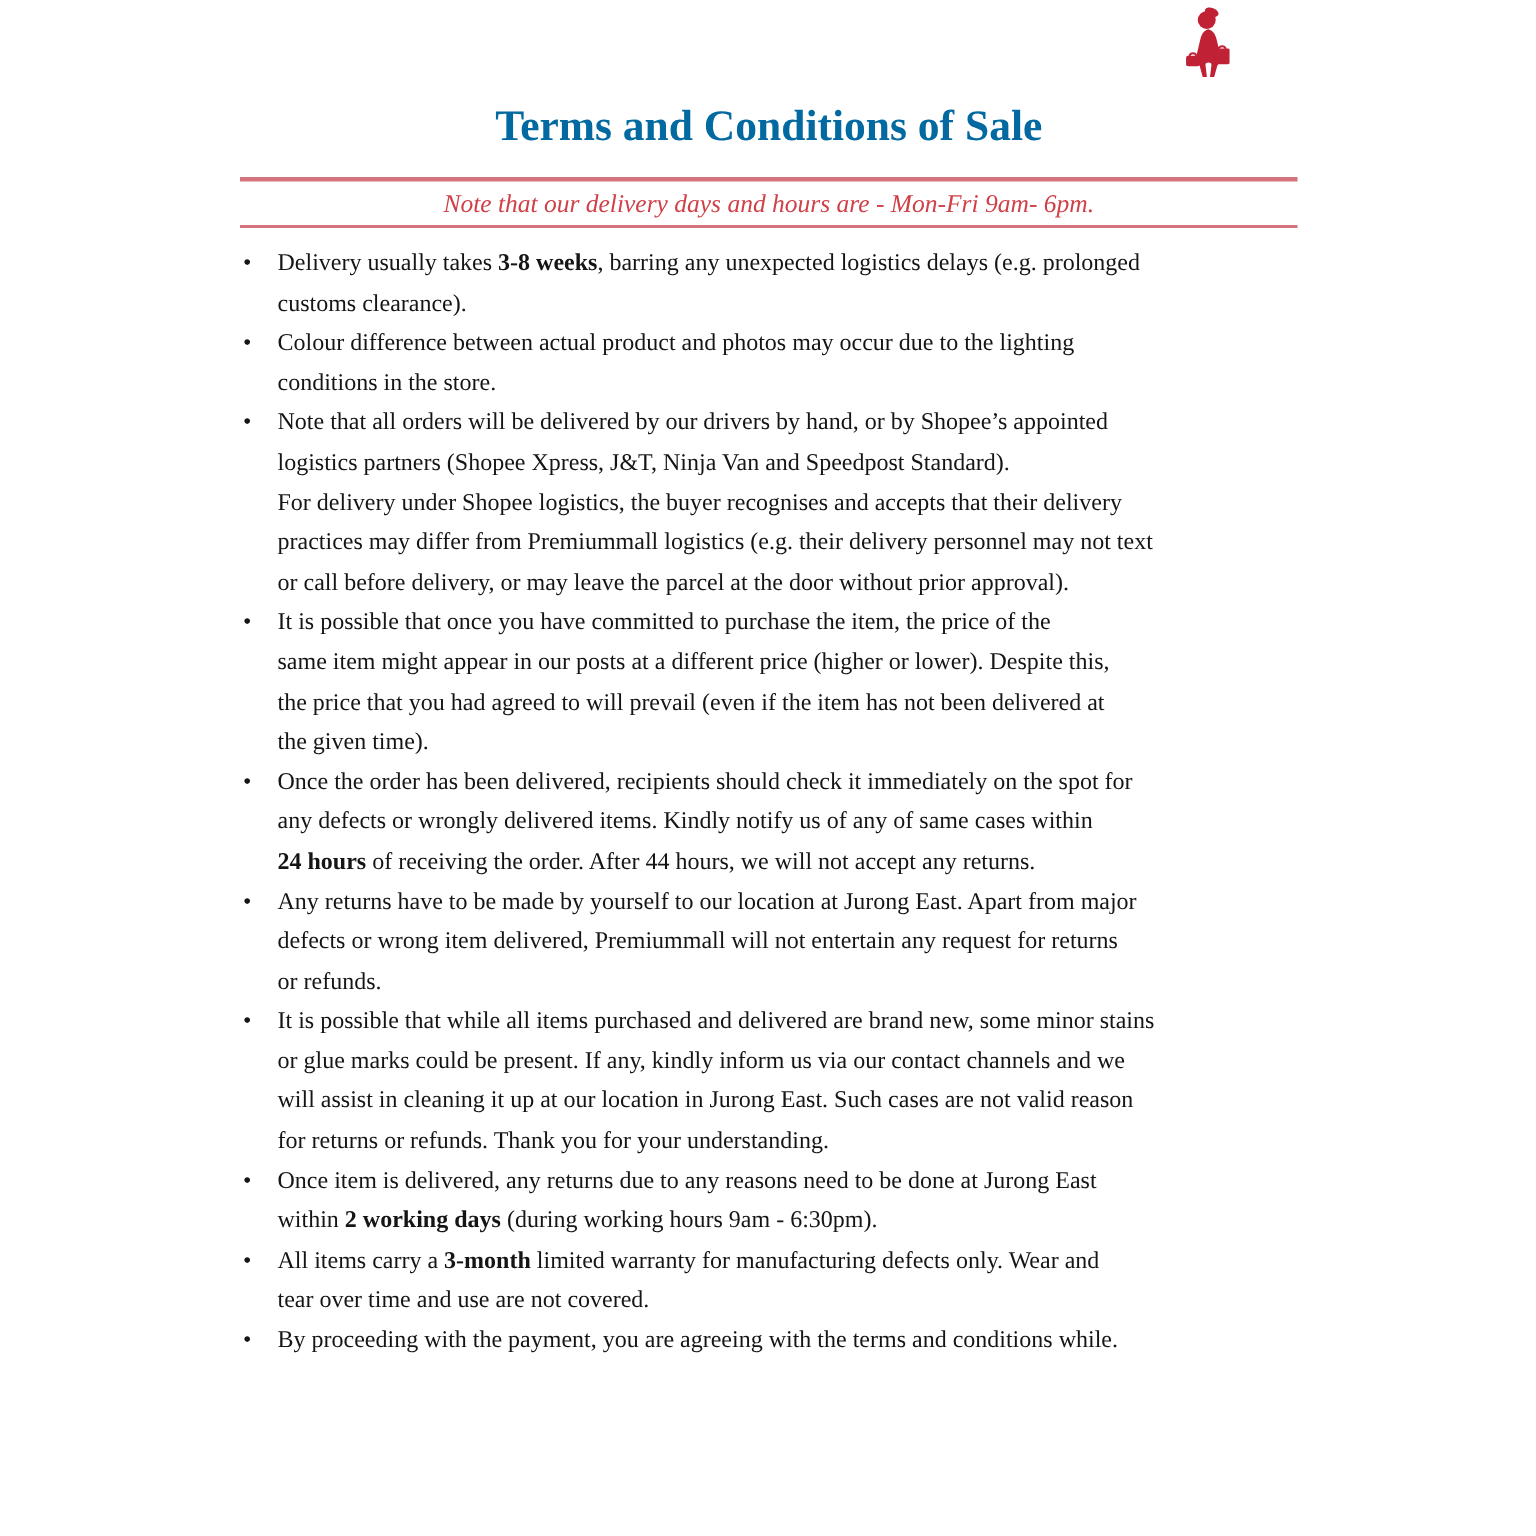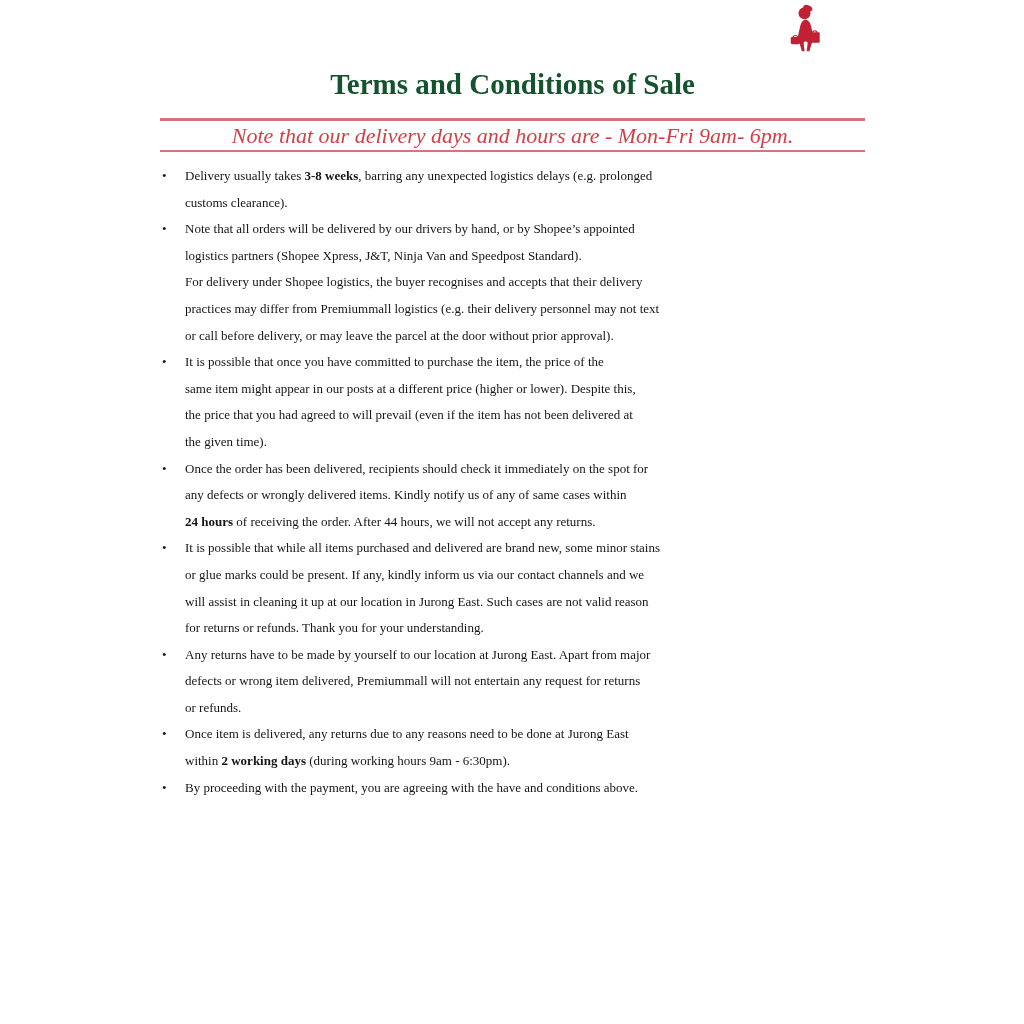--- a/index.html
+++ b/index.html
@@ -36,38 +36,38 @@
     text-align: center;
     color: rgba(255,255,255,0.72); font-size: 6px; letter-spacing: 1.1px;
     white-space: nowrap;
   }
 
   
   .content { position: absolute; left: 160px; top: 0; width: 705px; }
   .doc-title {
     margin-top: 68px;
     text-align: center;
-    font-size: 29px; font-weight: bold; color: #14532d;
+    font-size: 29px; font-weight: bold; color: #0369a1;
   }
   .rule { height: 2.5px; background: #d4737b; border: none; }
   .rule-top { margin-top: 17px; }
   .rule-bottom { margin-top: 2px; }
   .delivery-note {
     margin-top: 3px;
     text-align: center;
     font-style: italic;
-    font-size: 22px;
+    font-size: 17px;
     color: #d04049;
     line-height: 24px;
   }
 
   .terms-list {
     margin-top: 11px;
     list-style: none;
-    font-size: 13px;
+    font-size: 16px;
     line-height: 26.6px;
   }
   .terms-list li {
     position: relative;
     padding-left: 25px;
     white-space: pre-wrap;
   }
   .terms-list li::before {
     content: "\2022";
     position: absolute; left: 2px; top: 0;
@@ -104,38 +104,42 @@
   <div class="content">
     <h1 class="doc-title">Terms and Conditions of Sale</h1>
 
     <div class="rule rule-top"></div>
     <div class="delivery-note">Note that our delivery days and hours are - Mon-Fri 9am- 6pm.</div>
     <div class="rule rule-bottom"></div>
 
     <ul class="terms-list">
         <li><span>Delivery usually takes </span><b>3-8 weeks</b><span>, barring any unexpected logistics delays (e.g. prolonged
 customs clearance).</span></li>
+        <li><span>Colour difference between actual product and photos may occur due to the lighting
+conditions in the store.</span></li>
         <li><span>Note that all orders will be delivered by our drivers by hand, or by Shopee’s appointed
 logistics partners (Shopee Xpress, J&amp;T, Ninja Van and Speedpost Standard).
 For delivery under Shopee logistics, the buyer recognises and accepts that their delivery
 practices may differ from Premiummall logistics (e.g. their delivery personnel may not text
 or call before delivery, or may leave the parcel at the door without prior approval).</span></li>
         <li><span>It is possible that once you have committed to purchase the item, the price of the
 same item might appear in our posts at a different price (higher or lower). Despite this,
 the price that you had agreed to will prevail (even if the item has not been delivered at
 the given time).</span></li>
         <li><span>Once the order has been delivered, recipients should check it immediately on the spot for
 any defects or wrongly delivered items. Kindly notify us of any of same cases within
 </span><b>24 hours</b><span> of receiving the order. After 44 hours, we will not accept any returns.</span></li>
+        <li><span>Any returns have to be made by yourself to our location at Jurong East. Apart from major
+defects or wrong item delivered, Premiummall will not entertain any request for returns
+or refunds.</span></li>
         <li><span>It is possible that while all items purchased and delivered are brand new, some minor stains
 or glue marks could be present. If any, kindly inform us via our contact channels and we
 will assist in cleaning it up at our location in Jurong East. Such cases are not valid reason
 for returns or refunds. Thank you for your understanding.</span></li>
-        <li><span>Any returns have to be made by yourself to our location at Jurong East. Apart from major
-defects or wrong item delivered, Premiummall will not entertain any request for returns
-or refunds.</span></li>
         <li><span>Once item is delivered, any returns due to any reasons need to be done at Jurong East
 within </span><b>2 working days</b><span> (during working hours 9am - 6:30pm).</span></li>
-        <li><span>By proceeding with the payment, you are agreeing with the have and conditions above.</span></li>
+        <li><span>All items carry a </span><b>3-month</b><span> limited warranty for manufacturing defects only. Wear and
+tear over time and use are not covered.</span></li>
+        <li><span>By proceeding with the payment, you are agreeing with the terms and conditions while.</span></li>
       </ul>
   </div>
 
 </div>
 
 </body></html>

